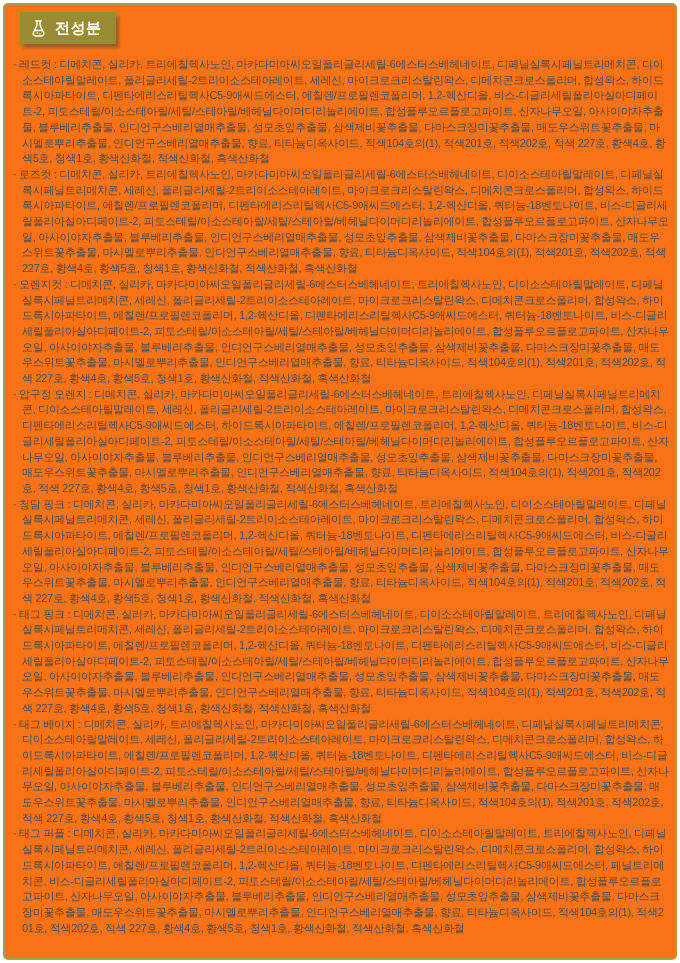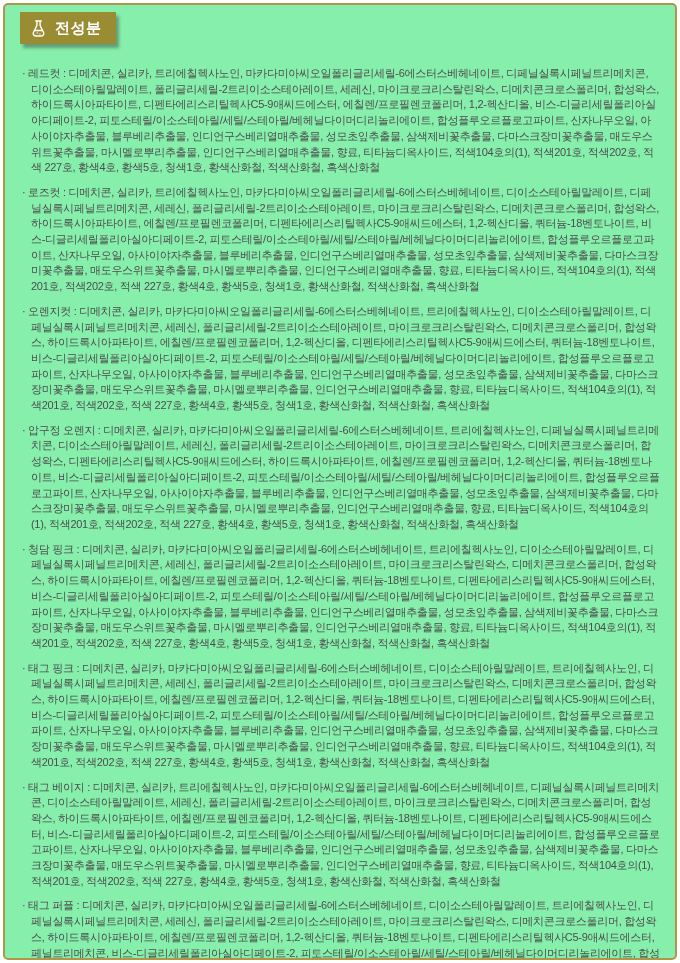--- a/index.html
+++ b/index.html
@@ -4,21 +4,21 @@
 <style>
   html,body{margin:0;padding:0;}
   body{
     width:680px;height:963px;position:relative;background:#ffffff;
     font-family:"Liberation Sans","DejaVu Sans",sans-serif;
   }
   .page{
     position:absolute;left:3px;top:3px;right:3px;bottom:3px;
     border:2px solid var(--border-color,#b1964a);
     border-radius:5px;
-    background:#86efac;
+    background:#f97316;
     box-sizing:border-box;
     overflow:hidden;
     padding-left:26px;
   }
   .badge{
     position:absolute;left:15px;top:7px;height:32px;
     background:var(--badge-color,#9a8c33);
     color:#ffffff;
     display:inline-flex;align-items:center;gap:7px;
     padding:0 14px 0 9px;
@@ -31,21 +31,21 @@
   }
   .list{
     position:absolute;left:8px;right:6px;top:52px;
     color:#4c4c4c;
     font-size:11px;
     line-height:15.7px;
     letter-spacing:-0.3px;
     word-break:break-all;
   }
   .item{
-    margin:9px;
+    margin:0;
     padding-left:9px;
     text-indent:-9px; 
     text-align:left;
   }
 </style>
 </head>
 <body>
 
 <div class="page">
 

